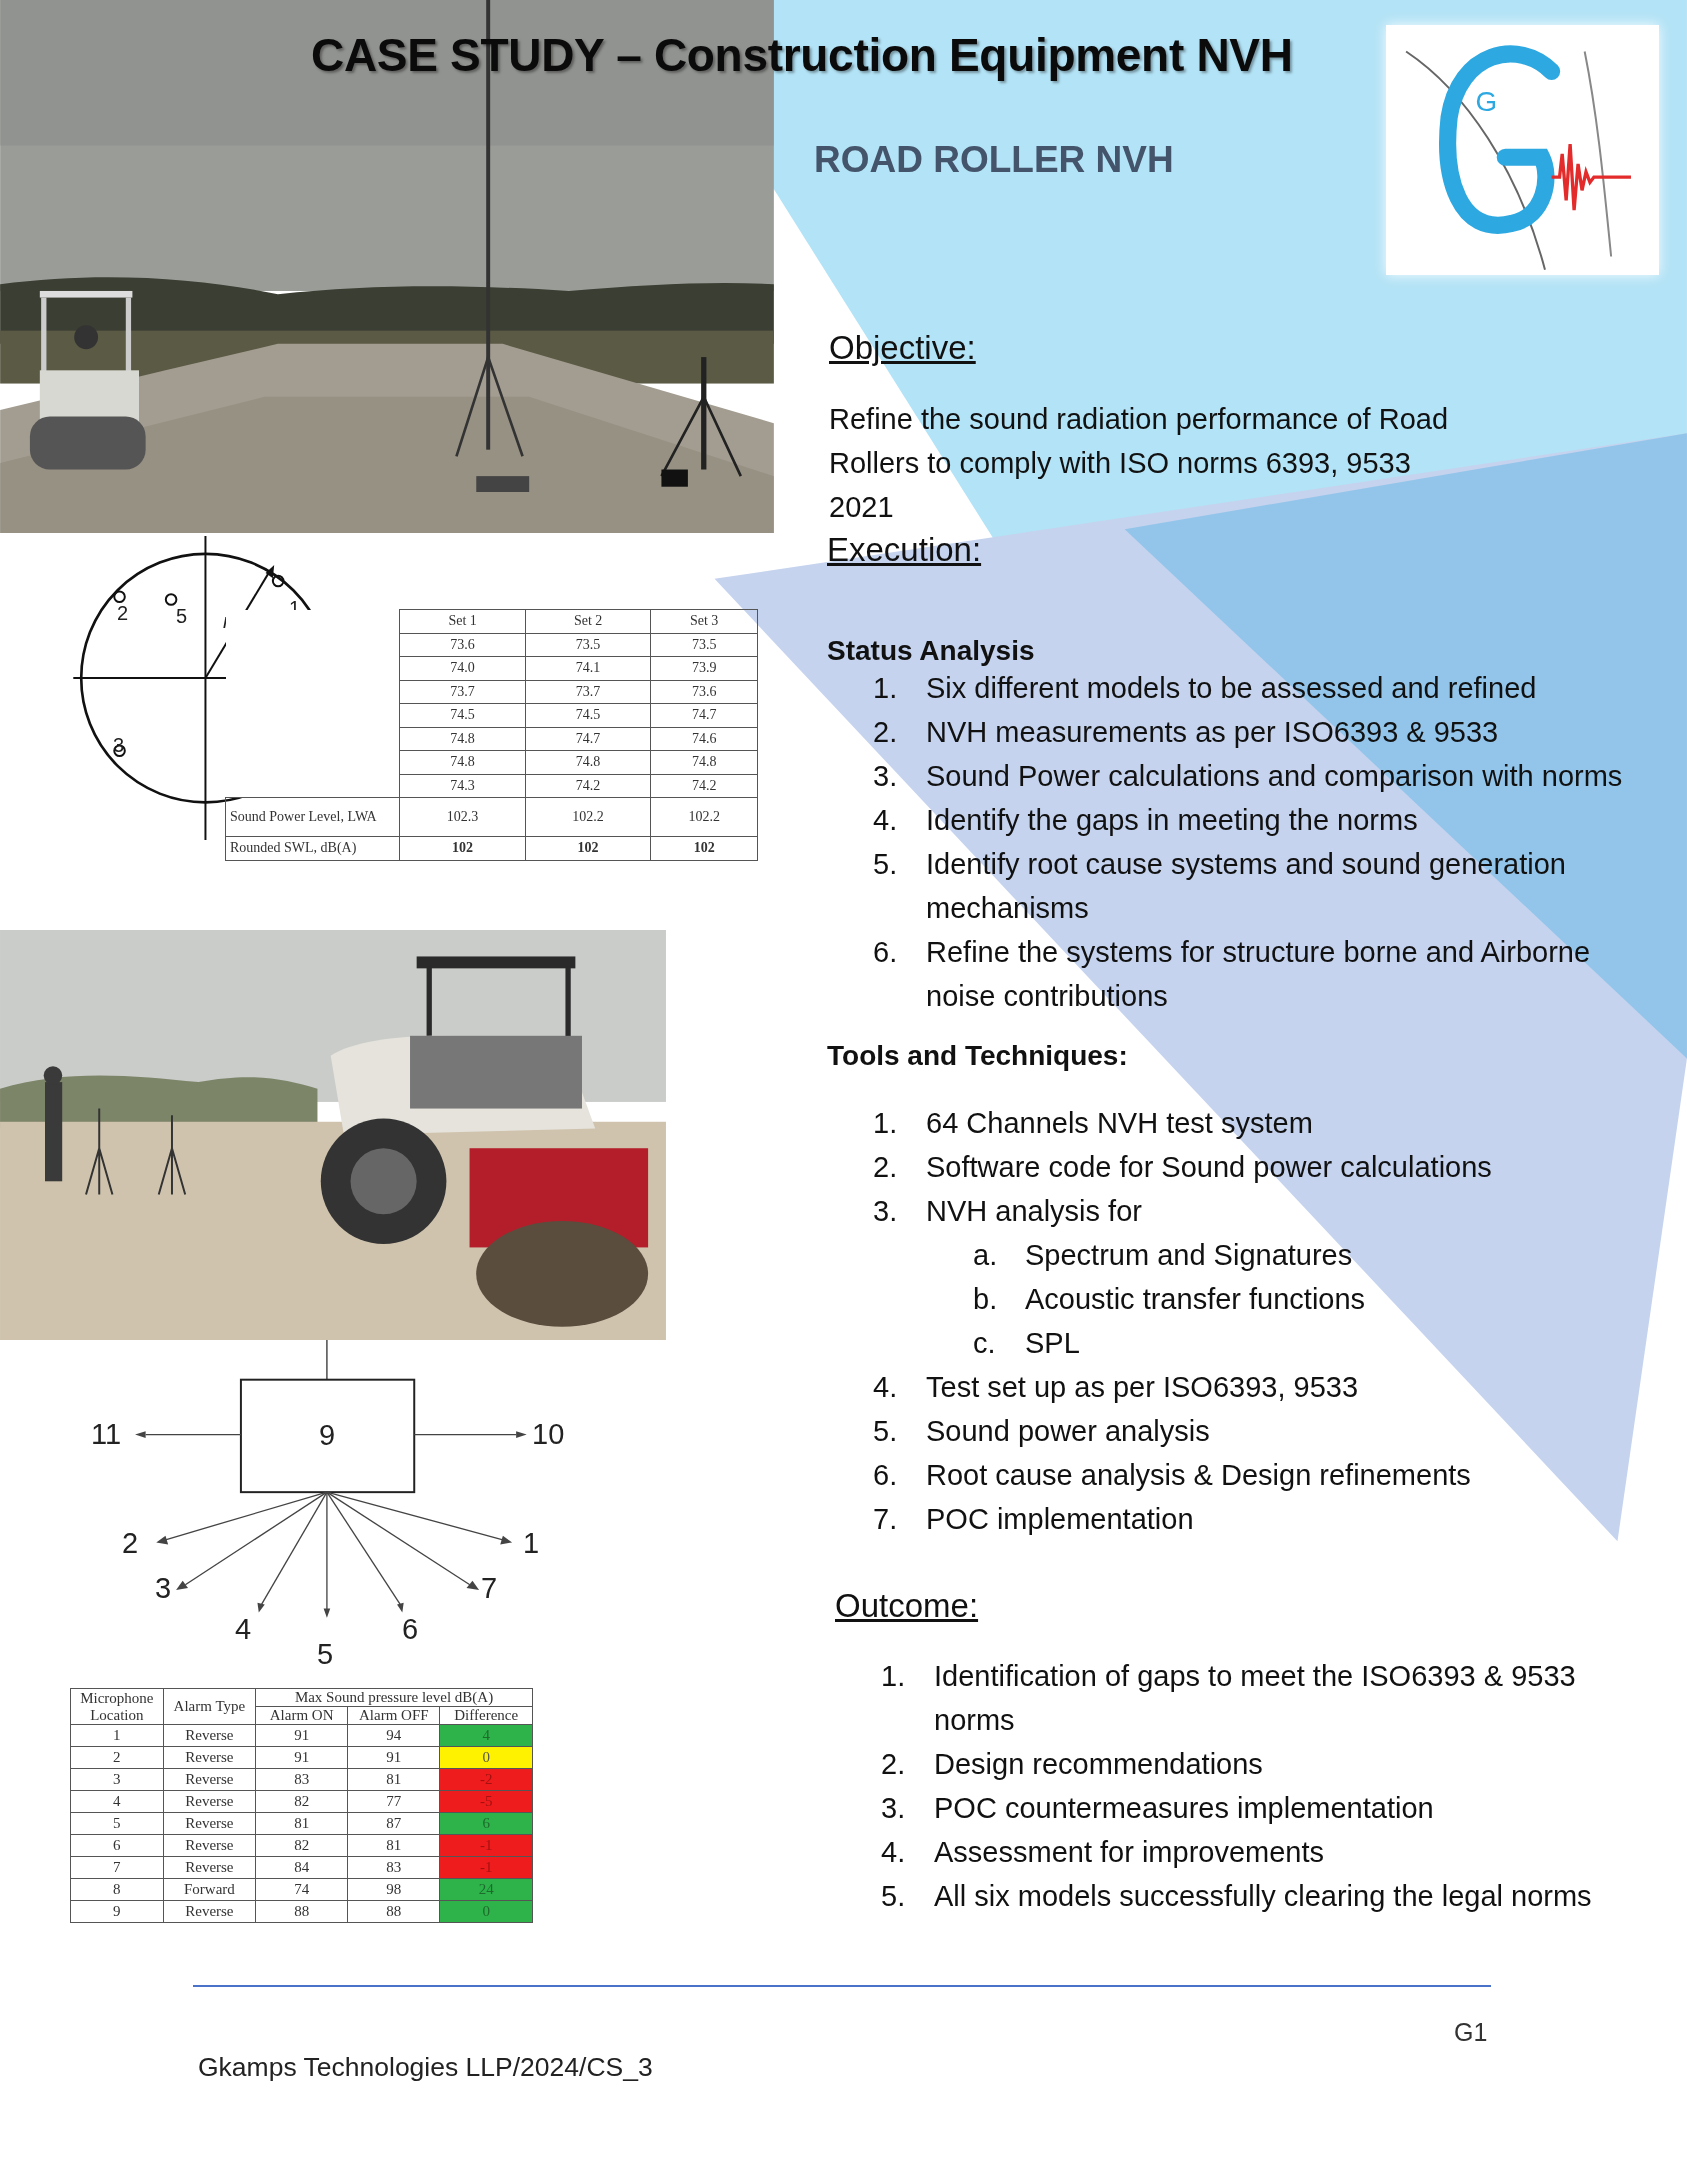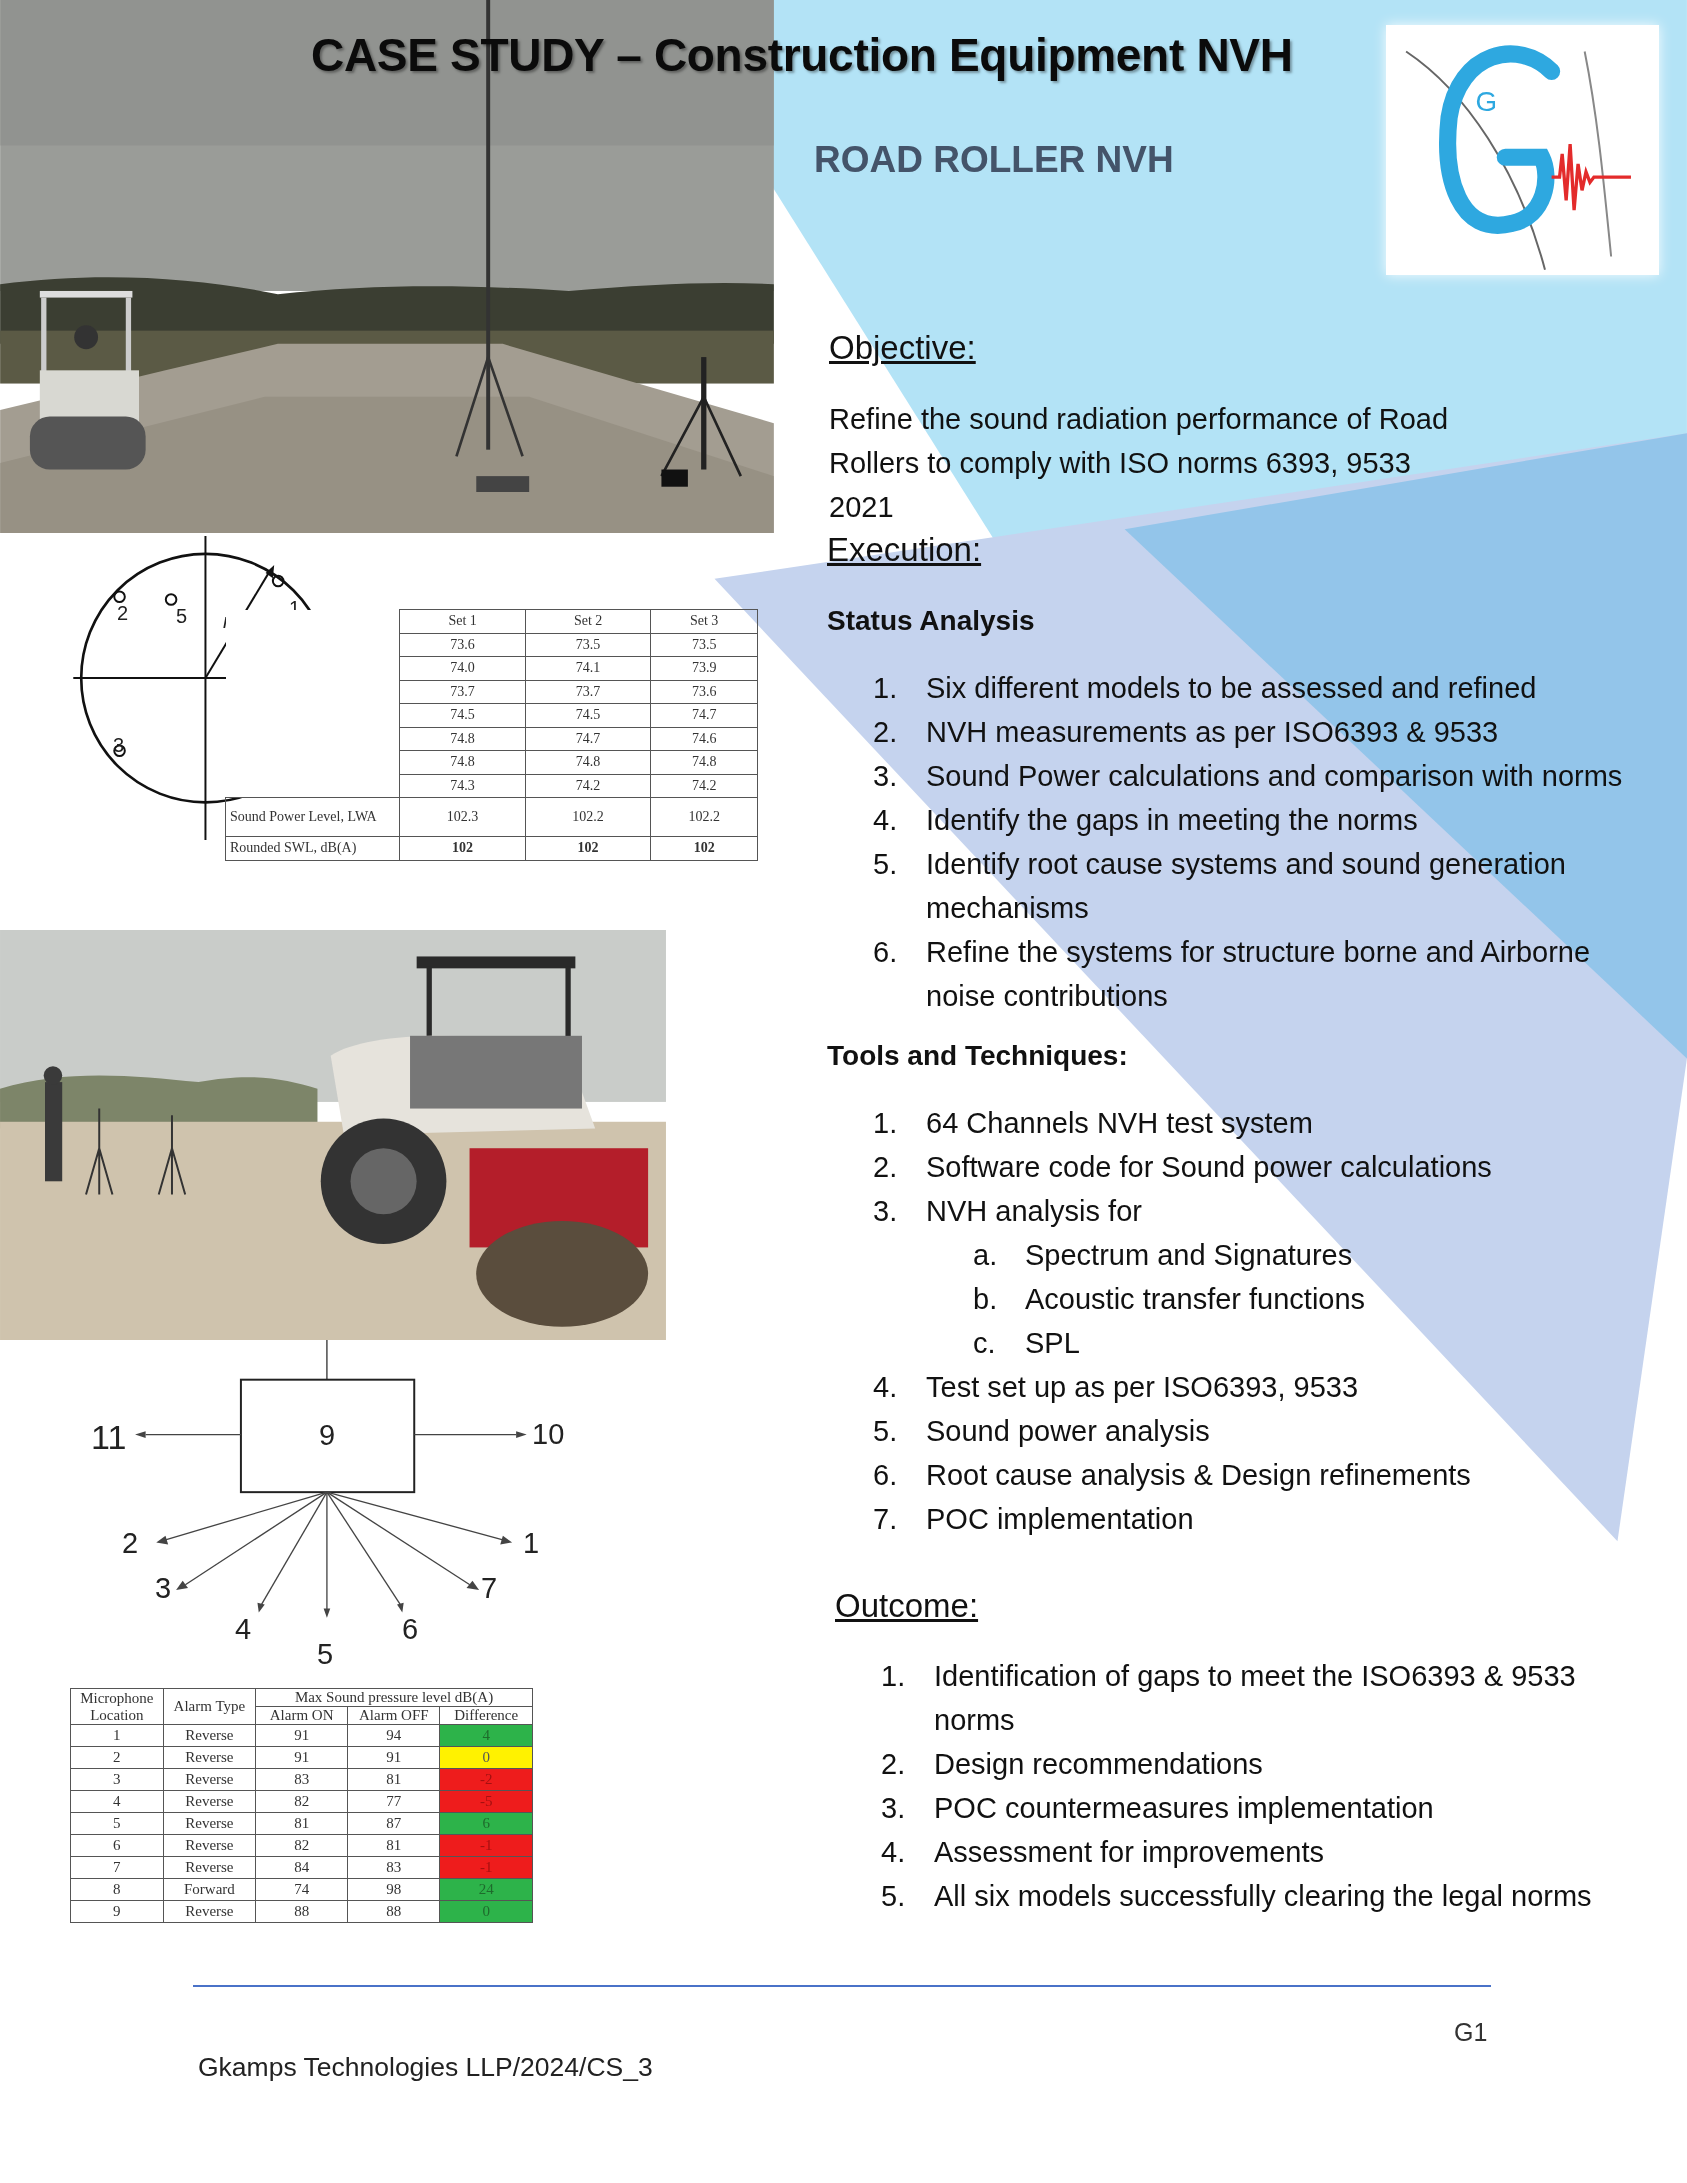--- a/index.html
+++ b/index.html
@@ -245,21 +245,21 @@
       <polygon points="150,296 136,306 154,309"></polygon>
       <polygon points="176,364 166,378 184,375"></polygon>
       <polygon points="289,397 291,412 300,400"></polygon>
       <polygon points="389,406 394,420 399,406"></polygon>
       <polygon points="500,400 508,412 510,397"></polygon>
       <polygon points="605,375 624,378 614,364"></polygon>
       <polygon points="656,309 674,306 660,296"></polygon>
     </g>
   </svg>
   <span class="lbl" style="left:253px;top:79px;font-size:29px;">9</span>
-  <span class="lbl" style="left:25px;top:78px;font-size:34px;">11</span>
+  <span class="lbl" style="left:25px;top:78px;font-size:29px;">11</span>
   <span class="lbl" style="left:466px;top:78px;font-size:29px;">10</span>
   <span class="lbl" style="left:56px;top:187px;font-size:29px;">2</span>
   <span class="lbl" style="left:457px;top:187px;font-size:29px;">1</span>
   <span class="lbl" style="left:89px;top:232px;font-size:29px;">3</span>
   <span class="lbl" style="left:415px;top:232px;font-size:29px;">7</span>
   <span class="lbl" style="left:169px;top:273px;font-size:29px;">4</span>
   <span class="lbl" style="left:336px;top:273px;font-size:29px;">6</span>
   <span class="lbl" style="left:251px;top:298px;font-size:29px;">5</span>
 </div>
 
@@ -351,21 +351,21 @@
 </table>
 
 <div class="abs sec-head layer" style="left:829px;top:329px;">Objective:</div>
 <div class="abs body-text layer" style="left:829px;top:397px;width:827px;">
   <div>Refine the sound radiation performance of Road</div>
   <div>Rollers to comply with ISO norms 6393, 9533</div>
   <div>2021</div>
 </div>
 
 <div class="abs sec-head layer" style="left:827px;top:531px;">Execution:</div>
-<div class="abs sub-head layer" style="left:827px;top:605px;">Status Analysis</div>
+<div class="abs sub-head layer" style="left:827px;top:635px;">Status Analysis</div>
 <ol class="abs list layer" id="status-list" style="left:827px;top:666px;width:860px;">
     <li>
       <span class="num">1.</span>
       <div>Six different models to be assessed and refined</div>
     </li>
     <li>
       <span class="num">2.</span>
       <div>NVH measurements as per ISO6393 &amp; 9533</div>
     </li>
     <li>

